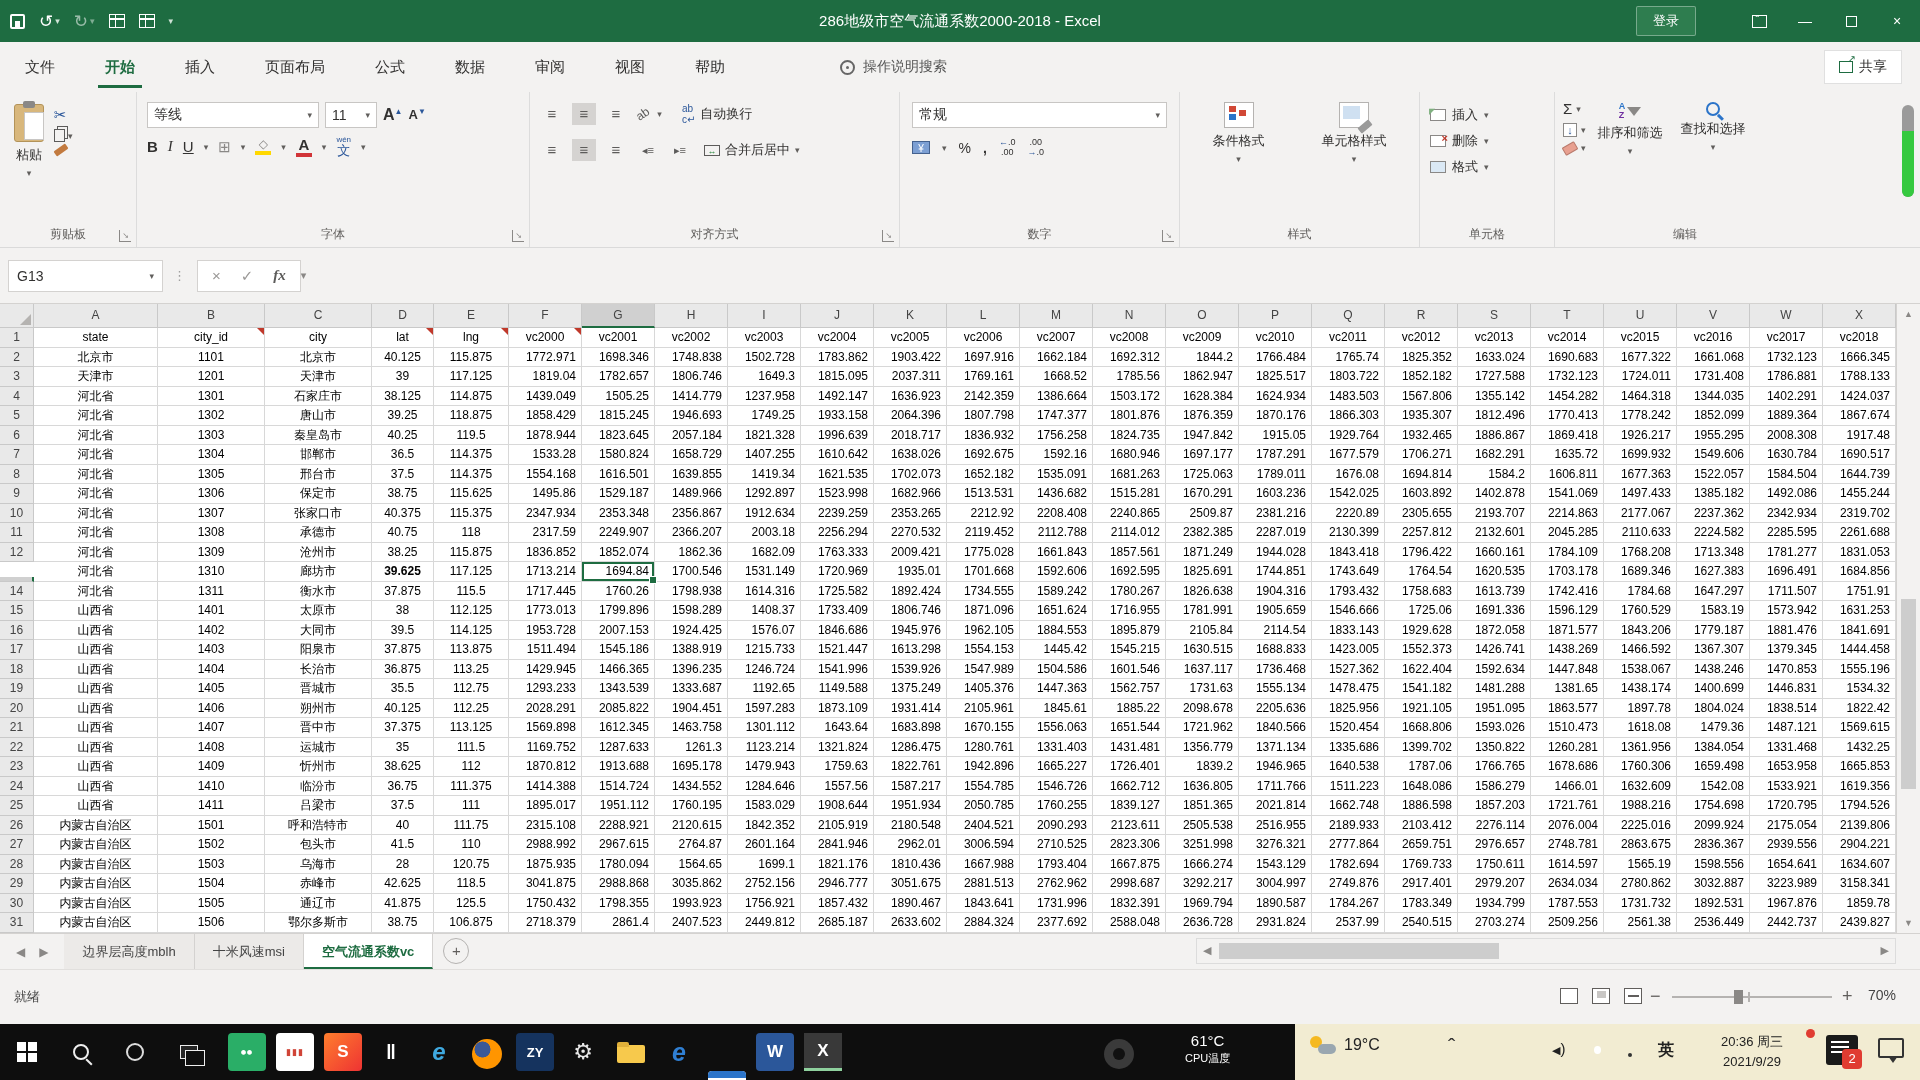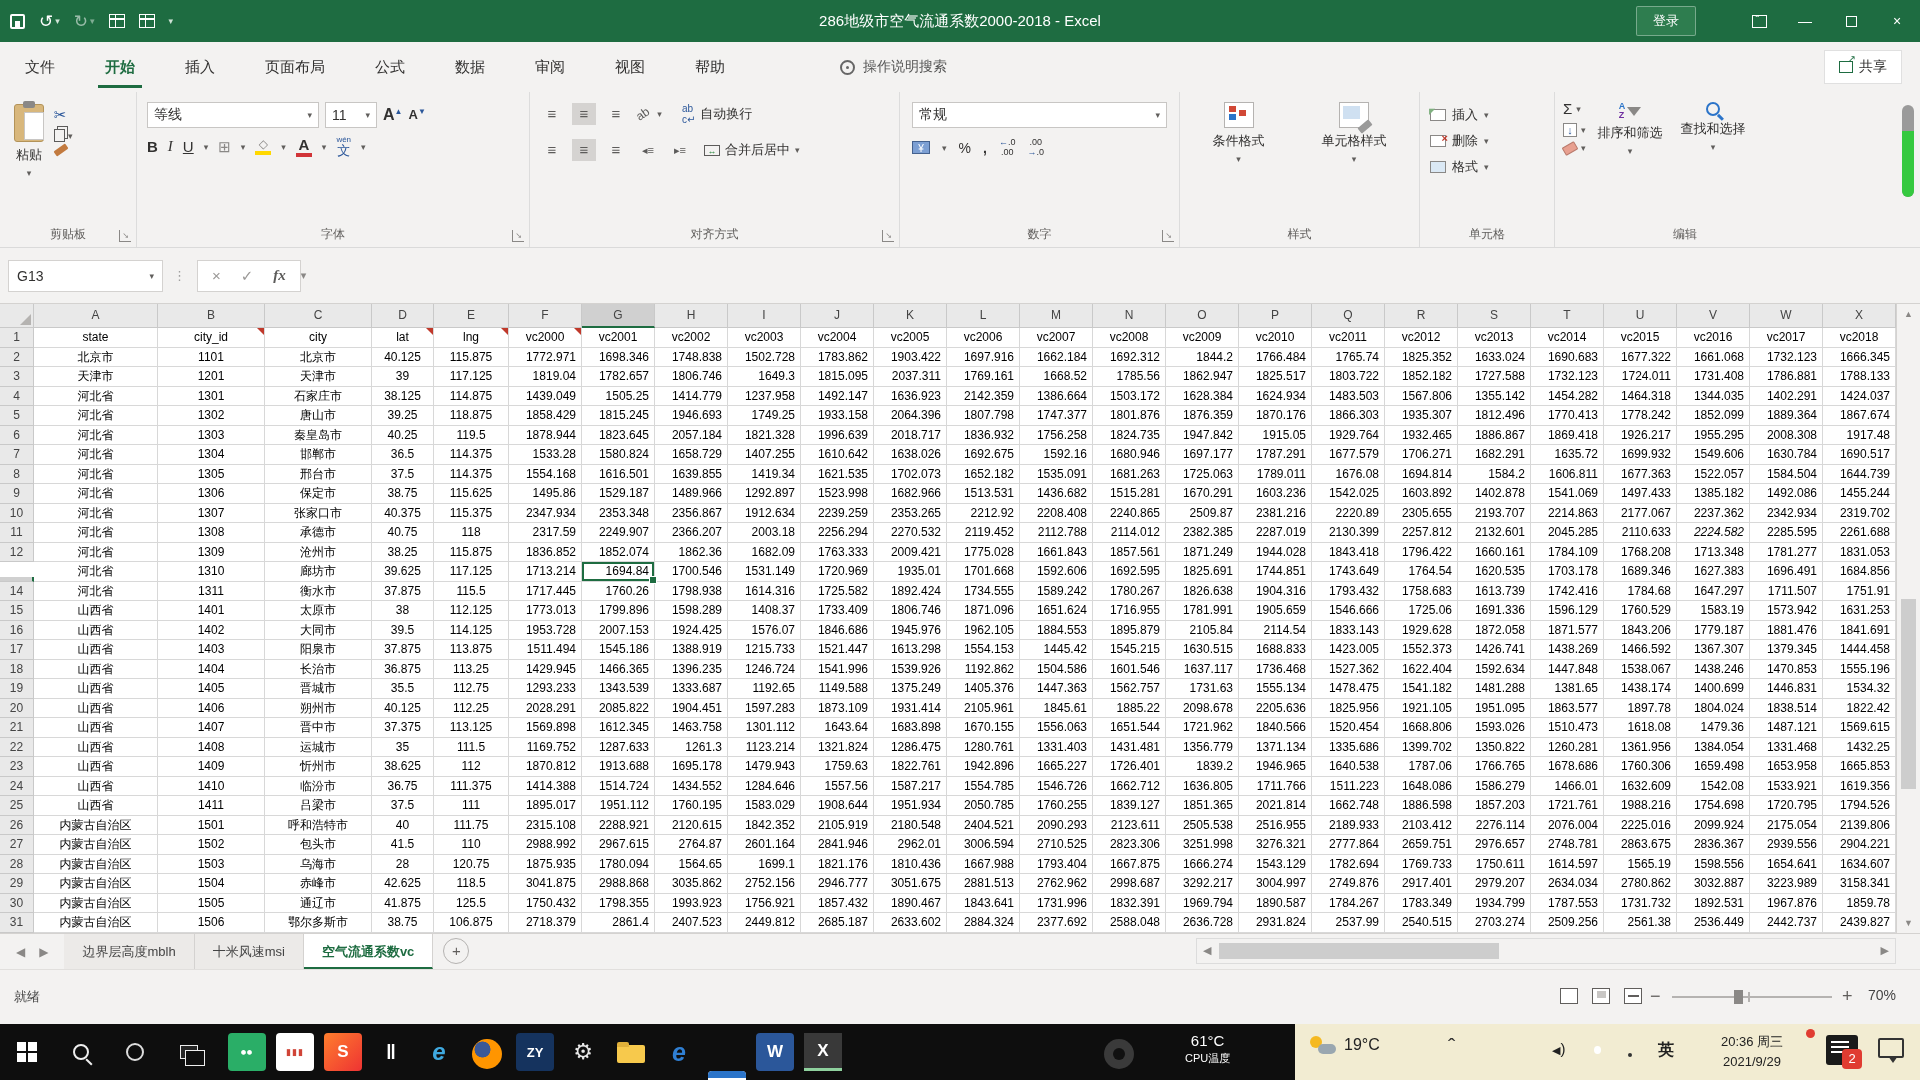--- a/index.html
+++ b/index.html
@@ -786,21 +786,21 @@
       <div class="gc num" style="width: 73px;">2119.452</div>
       <div class="gc num" style="width: 73px;">2112.788</div>
       <div class="gc num" style="width: 73px;">2114.012</div>
       <div class="gc num" style="width: 73px;">2382.385</div>
       <div class="gc num" style="width: 73px;">2287.019</div>
       <div class="gc num" style="width: 73px;">2130.399</div>
       <div class="gc num" style="width: 73px;">2257.812</div>
       <div class="gc num" style="width: 73px;">2132.601</div>
       <div class="gc num" style="width: 73px;">2045.285</div>
       <div class="gc num" style="width: 73px;">2110.633</div>
-      <div class="gc num" style="width: 73px; font-style: italic;">2224.582</div>
+      <div class="gc num" style="width: 73px;">2224.582</div>
       <div class="gc num" style="width: 73px;">2285.595</div>
       <div class="gc num" style="width: 73px;">2261.688</div>
     </div>
     <div class="grow">
       <div class="gc rowhead" style="width: 34px;">12</div>
       <div class="gc ctr" style="width: 124px;">河北省</div>
       <div class="gc ctr" style="width: 107px;">1309</div>
       <div class="gc ctr" style="width: 107px;">沧州市</div>
       <div class="gc ctr" style="width: 62px;">38.25</div>
       <div class="gc ctr" style="width: 75px;">115.875</div>
@@ -822,21 +822,21 @@
       <div class="gc num" style="width: 73px;">1768.208</div>
       <div class="gc num" style="width: 73px;">1713.348</div>
       <div class="gc num" style="width: 73px;">1781.277</div>
       <div class="gc num" style="width: 73px;">1831.053</div>
     </div>
     <div class="grow">
       <div class="gc rowhead sel-rowhead" style="width: 34px; margin-top: 15px;">13</div>
       <div class="gc ctr" style="width: 124px;">河北省</div>
       <div class="gc ctr" style="width: 107px;">1310</div>
       <div class="gc ctr" style="width: 107px;">廊坊市</div>
-      <div class="gc ctr" style="width: 62px;">39.625</div>
+      <div class="gc ctr" style="width: 62px; font-weight: bold;">39.625</div>
       <div class="gc ctr" style="width: 75px;">117.125</div>
       <div class="gc num" style="width: 73px;">1713.214</div>
       <div class="gc num selected" style="width: 73px;">1694.84</div>
       <div class="gc num" style="width: 73px;">1700.546</div>
       <div class="gc num" style="width: 73px;">1531.149</div>
       <div class="gc num" style="width: 73px;">1720.969</div>
       <div class="gc num" style="width: 73px;">1935.01</div>
       <div class="gc num" style="width: 73px;">1701.668</div>
       <div class="gc num" style="width: 73px;">1592.606</div>
       <div class="gc num" style="width: 73px;">1692.595</div>
@@ -965,21 +965,21 @@
       <div class="gc ctr" style="width: 107px;">1404</div>
       <div class="gc ctr" style="width: 107px;">长治市</div>
       <div class="gc ctr" style="width: 62px;">36.875</div>
       <div class="gc ctr" style="width: 75px;">113.25</div>
       <div class="gc num" style="width: 73px;">1429.945</div>
       <div class="gc num" style="width: 73px;">1466.365</div>
       <div class="gc num" style="width: 73px;">1396.235</div>
       <div class="gc num" style="width: 73px;">1246.724</div>
       <div class="gc num" style="width: 73px;">1541.996</div>
       <div class="gc num" style="width: 73px;">1539.926</div>
-      <div class="gc num" style="width: 73px;">1192.862</div>
+      <div class="gc num" style="width: 73px;">1547.989</div>
       <div class="gc num" style="width: 73px;">1504.586</div>
       <div class="gc num" style="width: 73px;">1601.546</div>
       <div class="gc num" style="width: 73px;">1637.117</div>
       <div class="gc num" style="width: 73px;">1736.468</div>
       <div class="gc num" style="width: 73px;">1527.362</div>
       <div class="gc num" style="width: 73px;">1622.404</div>
       <div class="gc num" style="width: 73px;">1592.634</div>
       <div class="gc num" style="width: 73px;">1447.848</div>
       <div class="gc num" style="width: 73px;">1538.067</div>
       <div class="gc num" style="width: 73px;">1438.246</div>

